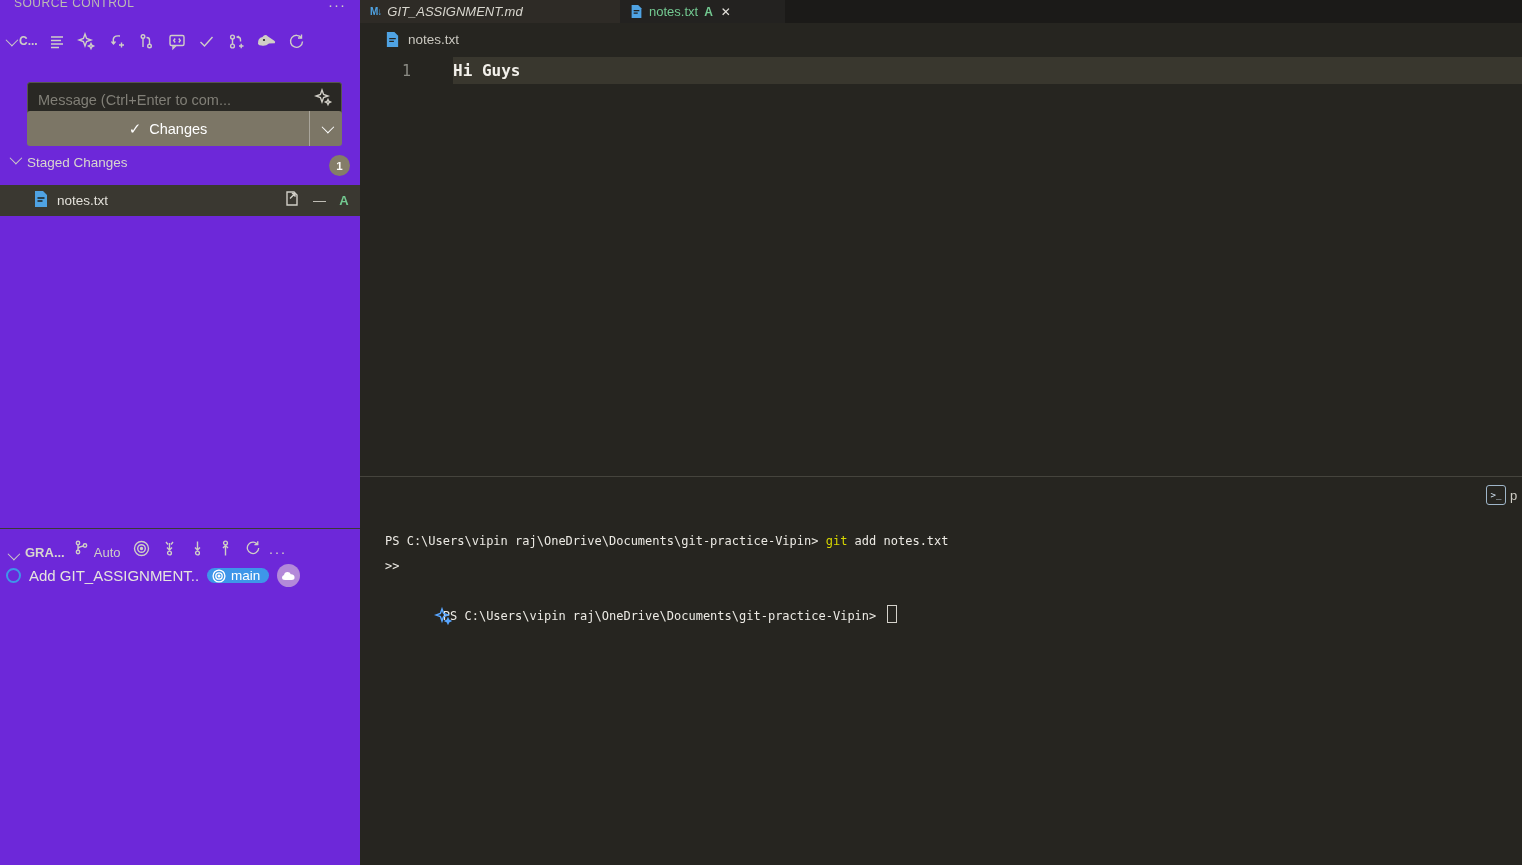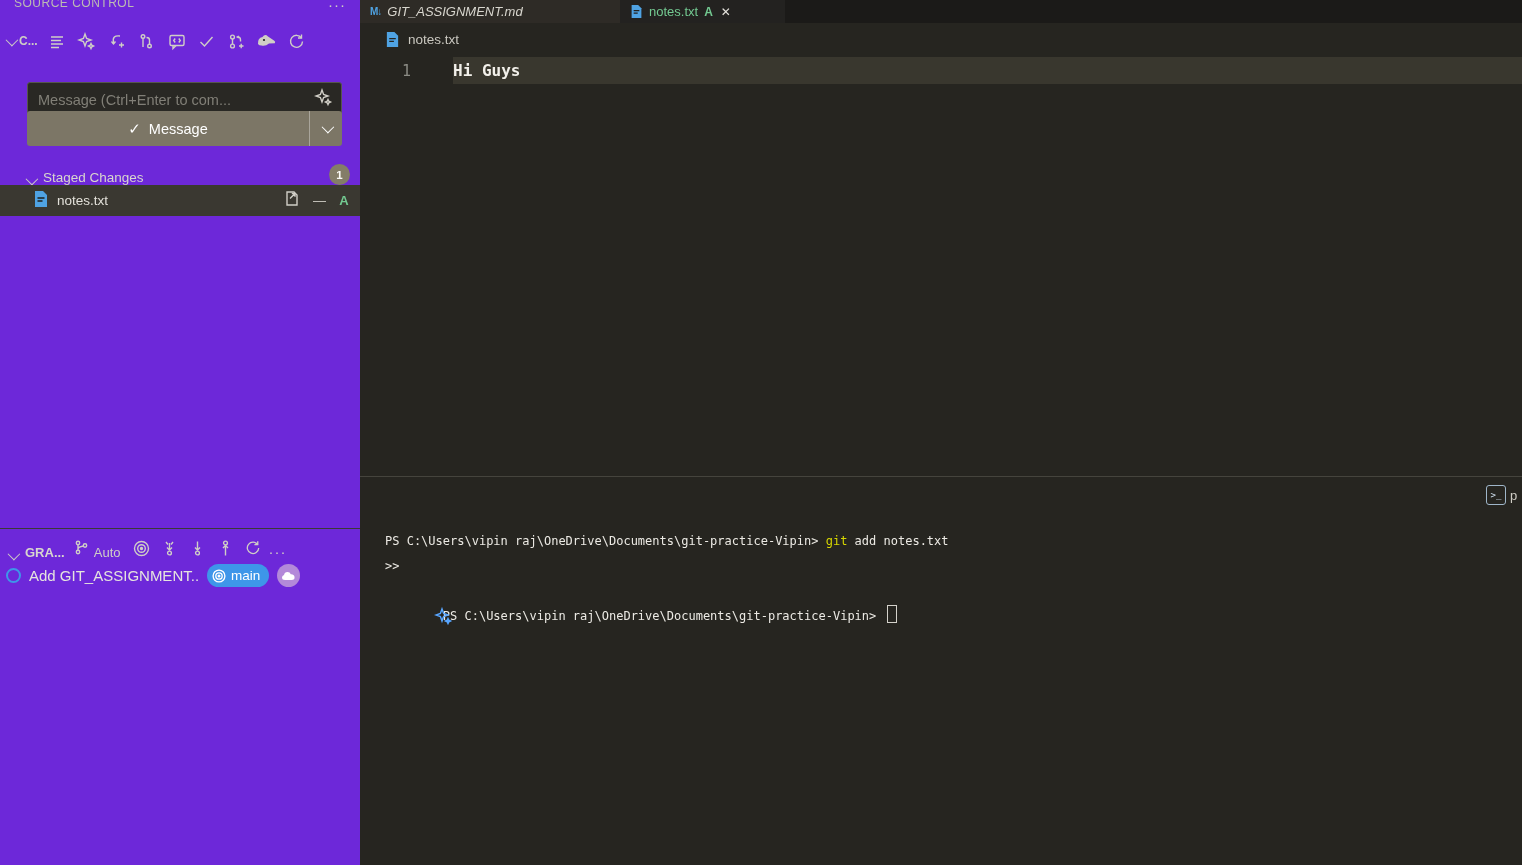--- a/index.html
+++ b/index.html
@@ -19,41 +19,41 @@
 
   .msg-input { position:absolute; left:27px; top:62px; width:315px; height:35px; background:#292824; border:1px solid #56554e; border-radius:3px; display:flex; align-items:center; padding:0 8px 0 10px;margin-top:20px; }
   .msg-input .ph { flex:1; color:#817f77; font-size:14.5px; white-space:nowrap; overflow:hidden; }
 
   .commit-btn { position:absolute; left:27px; top:111px; width:315px; height:35px; background:#7c7666; border-radius:3px; display:flex; color:#fff; font-size:14.5px; }
   .commit-main { flex:1; display:flex; align-items:center; justify-content:center; gap:8px; }
   .commit-check { font-size:15px; }
   .commit-split { width:33px; display:flex; align-items:center; justify-content:center; border-left:1px solid rgba(255,255,255,.35); }
   .commit-split .chev { border-color:#fff; }
 
-  .tree-header { position:absolute; left:16px; right:0; height:30px; display:flex; align-items:flex-end; padding:0 10px 0 8px; }
+  .tree-header { position:absolute; left:0; right:0; height:30px; display:flex; align-items:flex-start; padding:0 10px 0 8px; }
   .tree-header .chev { margin:0 8px 0 2px; }
   .tree-header .lbl { flex:1; font-size:13.5px; color:#d8d6ce; }
   .count-badge { min-width:21px; height:21px; border-radius:11px; background:#847d68; color:#fbfaf6; font-size:11.5px; display:flex; align-items:center; justify-content:center; font-weight:bold; }
 
   .file-row { position:absolute; left:0; right:0; top:185px; height:31px; background:#3a3831; display:flex; align-items:center; padding:0 10px 0 33px; }
   .file-row .fname { flex:1; font-size:13.5px; color:#e2e0d9; margin-left:8px; }
   .row-actions { display:flex; align-items:center; gap:12px; }
   .minus-glyph { color:#d0cec6; font-size:13px; }
   .status-a { color:#73c991; font-weight:bold; font-size:13px; width:12px; text-align:center; }
 
   
   .graph-section { position:absolute; left:0; right:0; top:528px; bottom:0; border-top:1px solid #3b3a35; }
   .graph-header { display:flex; align-items:flex-end; height:31px; padding:0 8px; gap:2px; }
   .graph-header .chev { margin-right:6px; }
   .graph-title { font-size:13px; font-weight:bold; color:#d8d6ce; margin-right:6px; }
   .auto-lbl { font-size:13px; color:#d0cec6; margin:0 6px 0 2px; }
   .graph-row { display:flex; align-items:center; height:31px; padding:0 8px 0 6px; gap:8px; }
   .commit-node { width:15px; height:15px; border:2.5px solid #3e96e9; border-radius:50%; flex:0 0 auto; }
   .commit-msg { font-size:15px; color:#e6e4de; white-space:nowrap; overflow:hidden; max-width:170px; }
-  .branch-pill { display:flex; align-items:center; gap:4px; background:#3e96e9; color:#fff; border-radius:12px; height:23px; padding:0 9px 0 4px; font-size:13.5px; }
+  .branch-pill { display:flex; align-items:center; gap:4px; background:#3e96e9; color:#fff; border-radius:12px; height:15px; padding:0 9px 0 4px; font-size:13.5px; }
   .cloud-badge { width:23px; height:23px; border-radius:50%; background:#b389d9; display:flex; align-items:center; justify-content:center; }
 
   
   .main { position:absolute; left:360px; top:0; right:0; height:476px; background:#262520; }
   .tabstrip { position:absolute; left:0; top:0; right:0; height:23px; background:#1b1a18; display:flex; }
   .tab { display:flex; align-items:center; gap:6px; padding:0 10px; font-size:13px; height:23px; overflow:hidden; }
   .tab1 { width:260px; background:#2e2b26; color:#d8d6ce; font-style:italic; }
   .tab2 { width:165px; background:#232220; color:#73c991; }
   .tab .close { color:#e6e4de; font-size:12px; font-style:normal; margin-left:2px; }
   .tab-badge-a { color:#73c991; font-weight:bold; font-size:12px; font-style:normal; }
@@ -165,21 +165,21 @@
         <svg class="ic" width="19" height="19" viewBox="0 0 19 19">
             <path d="M8 2 L9.6 6.4 L14 8 L9.6 9.6 L8 14 L6.4 9.6 L2 8 L6.4 6.4 Z"></path>
             <path d="M14 11.5 L14.8 13.2 L16.5 14 L14.8 14.8 L14 16.5 L13.2 14.8 L11.5 14 L13.2 13.2 Z"></path>
           </svg>
       </span>
     </div>
 
     <div class="commit-btn">
       <span class="commit-main">
         <span class="commit-check">✓</span>
-        <span>Message</span>
+        <span>Changes</span>
       </span>
       <span class="commit-split">
         <span class="chev"></span>
       </span>
     </div>
 
     <div class="tree-header" style="top:155px;">
       <span class="chev"></span>
       <span class="lbl">Staged Changes</span>
       <span class="count-badge">1</span>

